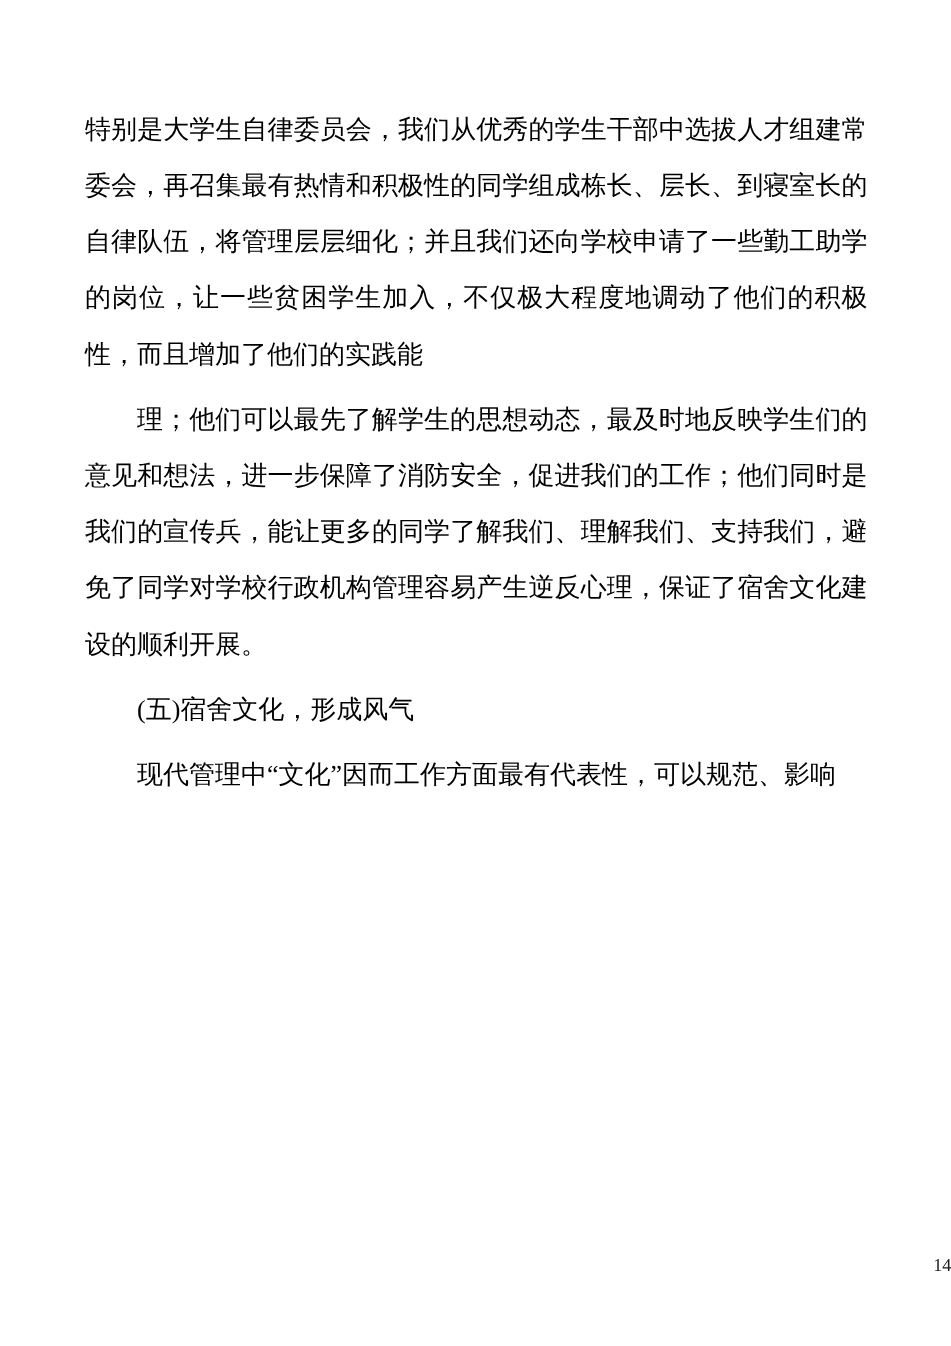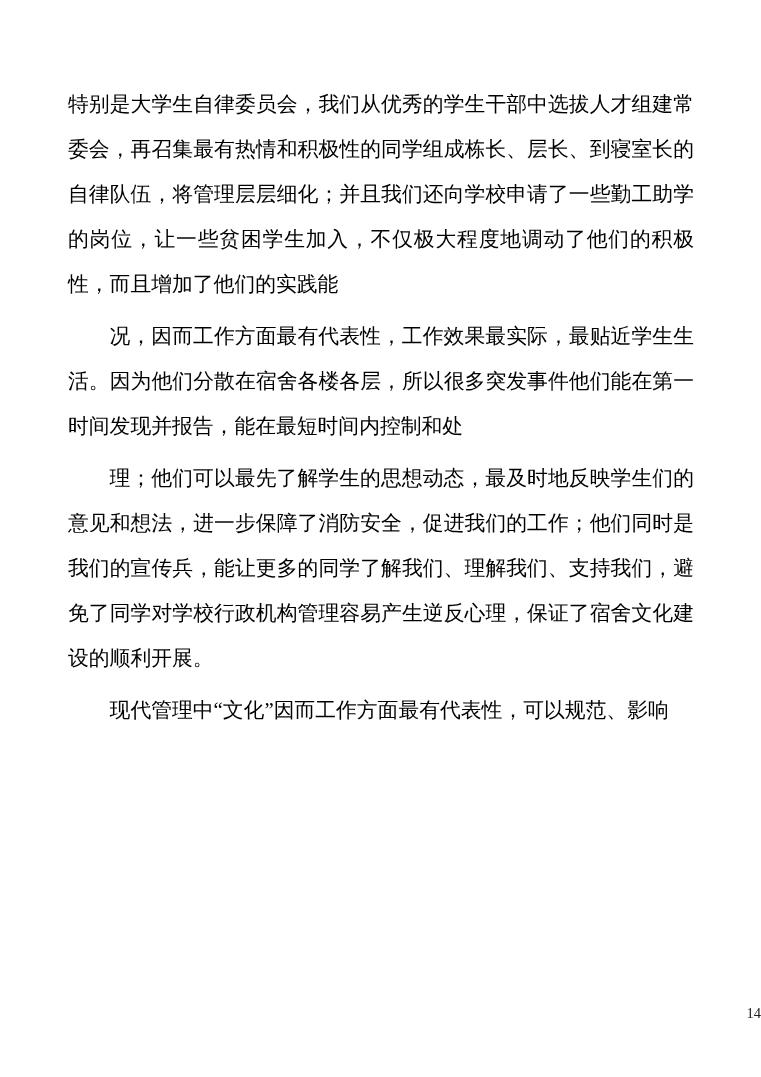--- a/index.html
+++ b/index.html
@@ -47,18 +47,18 @@
     line-height: 20px;
     color: #1c1c1c;
   }
 </style>
 </head>
 <body>
 
 <div class="page">
   <div class="content">
     <p>特别是大学生自律委员会，我们从优秀的学生干部中选拔人才组建常委会，再召集最有热情和积极性的同学组成栋长、层长、到寝室长的自律队伍，将管理层层细化；并且我们还向学校申请了一些勤工助学的岗位，让一些贫困学生加入，不仅极大程度地调动了他们的积极性，而且增加了他们的实践能</p>
-    <p class="indent">况，因而工作方面最有代表性，工作效果最实际，最贴近学生生活。因为他们分散在宿舍各楼各层，所以很多突发事件他们能在第一时间发现并报告，能在最短时间内控制和处</p>
     <p class="indent">理；他们可以最先了解学生的思想动态，最及时地反映学生们的意见和想法，进一步保障了消防安全，促进我们的工作；他们同时是我们的宣传兵，能让更多的同学了解我们、理解我们、支持我们，避免了同学对学校行政机构管理容易产生逆反心理，保证了宿舍文化建设的顺利开展。</p>
+    <p class="indent">(五)宿舍文化，形成风气</p>
     <p class="indent">现代管理中“文化”因而工作方面最有代表性，可以规范、影响</p>
   </div>
   <div class="page-number">14</div>
 </div>
 
 </body></html>

